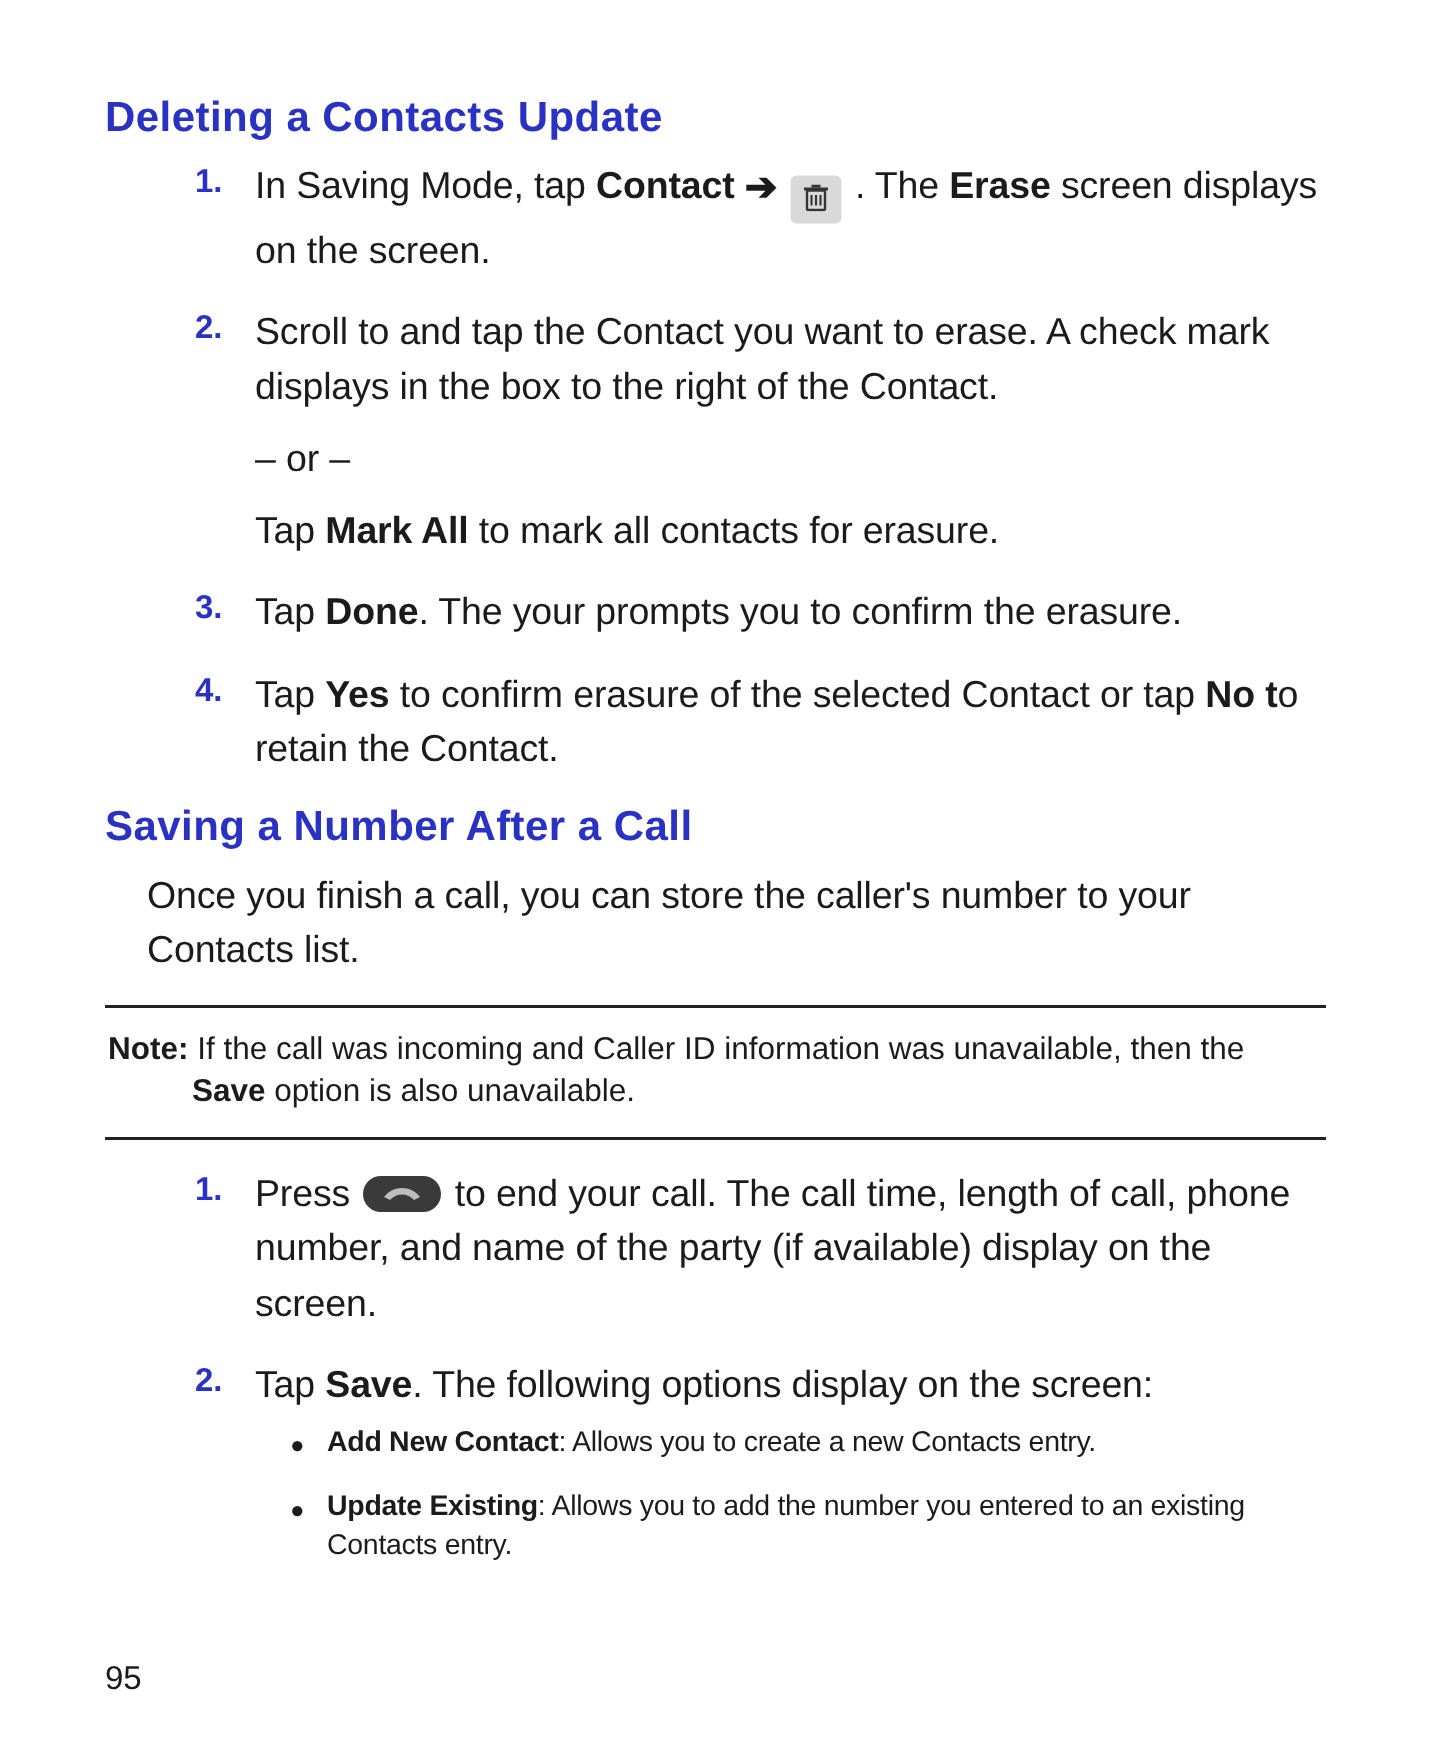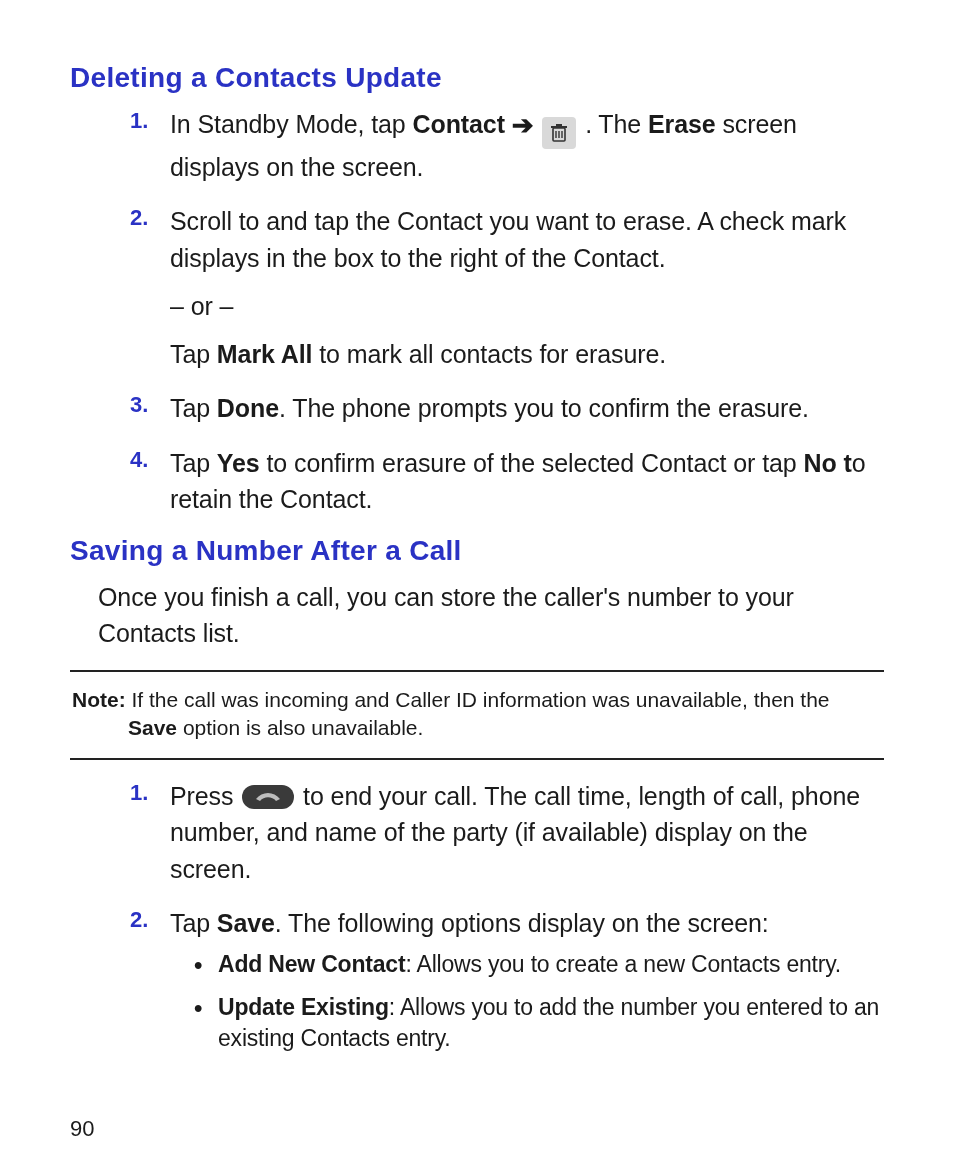--- a/index.html
+++ b/index.html
@@ -50,21 +50,21 @@
     padding-left: 56px;
     text-indent: -56px;
     margin: 0 2px;
   }
   .note .label { font-weight: 800; }
   .note .b { font-weight: 800; }
   .bullets { margin-top: 8px; }
   .bullet { display: flex; margin: 6px 0 12px 24px; }
   .bmark { font-size: 24px; line-height: 1.3; width: 24px; flex: 0 0 24px; font-weight: 800; }
   .btxt {
-    font-size: 23px;
+    font-size: 19px;
     line-height: 1.35;
     letter-spacing: -0.2px;
     font-stretch: condensed;
   }
   .btxt .b { font-weight: 800; }
   .arrow { font-weight: 800; font-size: 26px; vertical-align: -1px; }
   .trash-btn {
     display: inline-block;
     width: 34px; height: 32px;
     background: #d9d9d9;
@@ -93,21 +93,21 @@
 
 <div class="page">
 
   <div class="h-blue">Deleting a Contacts Update</div>
 
   <div class="ol">
 
     <div class="li">
       <div class="num">1.</div>
       <div class="body">
-        <span>In Standby Mode, tap </span><span class="b">Contact</span>
+        <span>In Saving Mode, tap </span><span class="b">Contact</span>
         <span class="arrow">➔</span>
         <span class="trash-btn">
           <svg width="16" height="18" viewBox="0 0 16 18">
             <rect x="2" y="4" width="12" height="13" rx="1" fill="none" stroke="#333" stroke-width="1.6"></rect>
             <line x1="5" y1="7" x2="5" y2="14" stroke="#333" stroke-width="1.4"></line>
             <line x1="8" y1="7" x2="8" y2="14" stroke="#333" stroke-width="1.4"></line>
             <line x1="11" y1="7" x2="11" y2="14" stroke="#333" stroke-width="1.4"></line>
             <rect x="0" y="2" width="16" height="2" fill="#333"></rect>
             <rect x="5" y="0" width="6" height="2" fill="#333"></rect>
           </svg>
@@ -122,21 +122,21 @@
         <span class="sub">– or –</span>
         <span class="sub">
           <span>Tap </span><span class="b">Mark All</span><span> to mark all contacts for erasure.</span>
         </span>
       </div>
     </div>
 
     <div class="li">
       <div class="num">3.</div>
       <div class="body">
-        <span>Tap </span><span class="b">Done</span><span>. The phone prompts you to confirm the erasure.</span>
+        <span>Tap </span><span class="b">Done</span><span>. The your prompts you to confirm the erasure.</span>
       </div>
     </div>
 
     <div class="li">
       <div class="num">4.</div>
       <div class="body">
         <span>Tap </span><span class="b">Yes</span><span> to confirm erasure of the selected Contact or tap </span><span class="b">No t</span><span>o retain the Contact.</span>
       </div>
     </div>
   </div>
@@ -176,14 +176,14 @@
           </div>
           <div class="bullet">
             <div class="bmark">•</div>
             <div class="btxt"><span class="b">Update Existing</span><span>: Allows you to add the number you entered to an existing Contacts entry.</span></div>
           </div>
         </div>
       </div>
     </div>
   </div>
 
-  <div class="pagenum">90</div>
+  <div class="pagenum">95</div>
 </div>
 
 </body></html>

